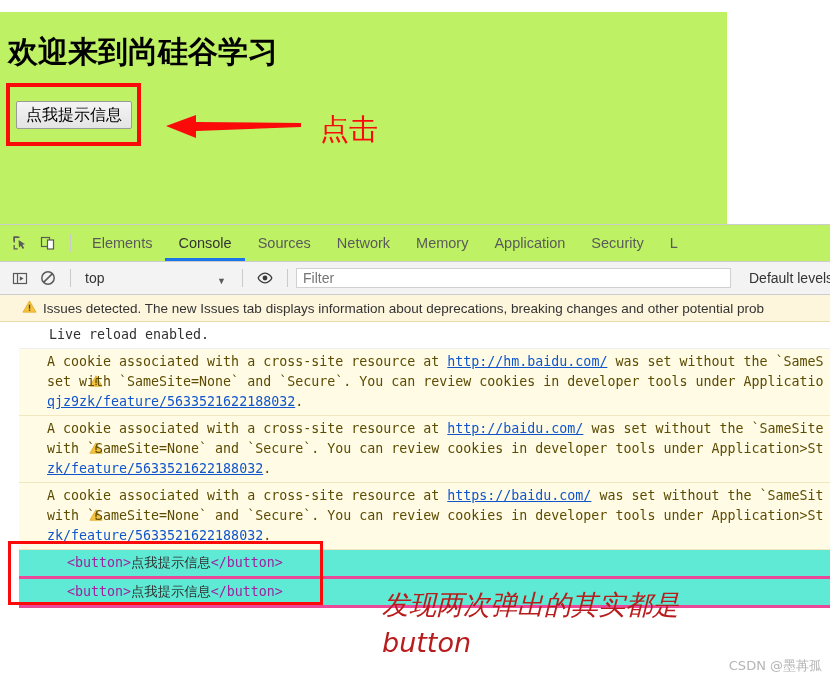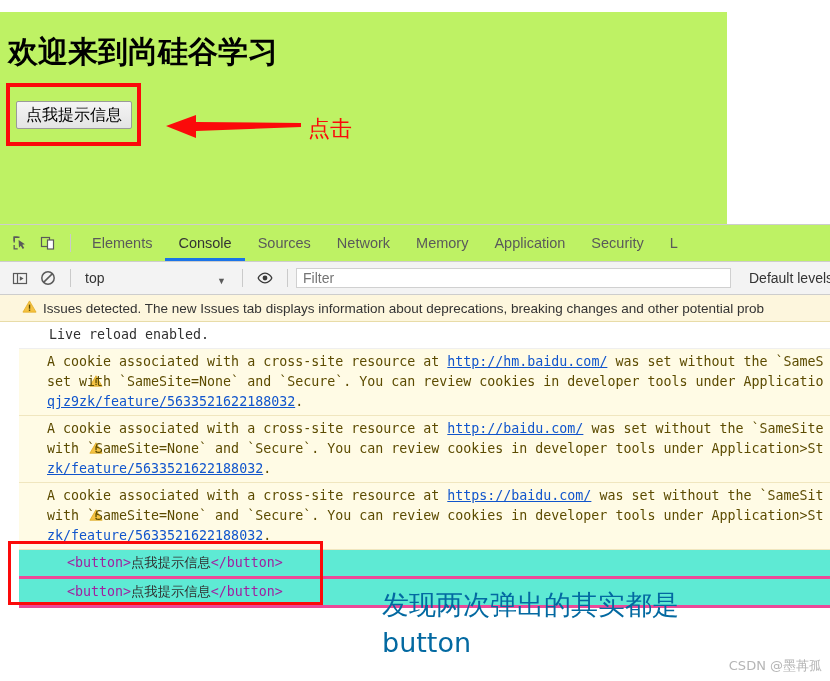--- a/index.html
+++ b/index.html
@@ -68,23 +68,23 @@
   
   #arrow-annotation {
     position: absolute;
     left: 166px;
     top: 100px;
     width: 135px;
     height: 34px;
   }
   #click-label {
     position: absolute;
-    left: 308px;
+    left: 320px;
     top: 100px;
-    font-size: 22px;
+    font-size: 29px;
     color: #fb0a0a;
     font-family: "DejaVu Sans", "Liberation Sans", sans-serif;
     white-space: nowrap;
     line-height: 34px;
   }
 
   
   #devtools {
     position: absolute;
     left: 0;
@@ -263,23 +263,24 @@
     pointer-events: none;
   }
 
   
   #bottom-annotation {
     position: absolute;
     left: 382px;
     top: 586px;
     font-size: 27px;
     line-height: 38px;
-    color: #0369a1;
+    color: #b91c1c;
     font-family: "DejaVu Sans", "Liberation Sans", sans-serif;
     white-space: pre-line;
+    font-style: italic;
   }
 
   #watermark {
     position: absolute;
     right: 8px;
     bottom: 6px;
     font-size: 13px;
     color: #b5b5b5;
     font-family: "DejaVu Sans", "Liberation Sans", sans-serif;
     white-space: nowrap;

